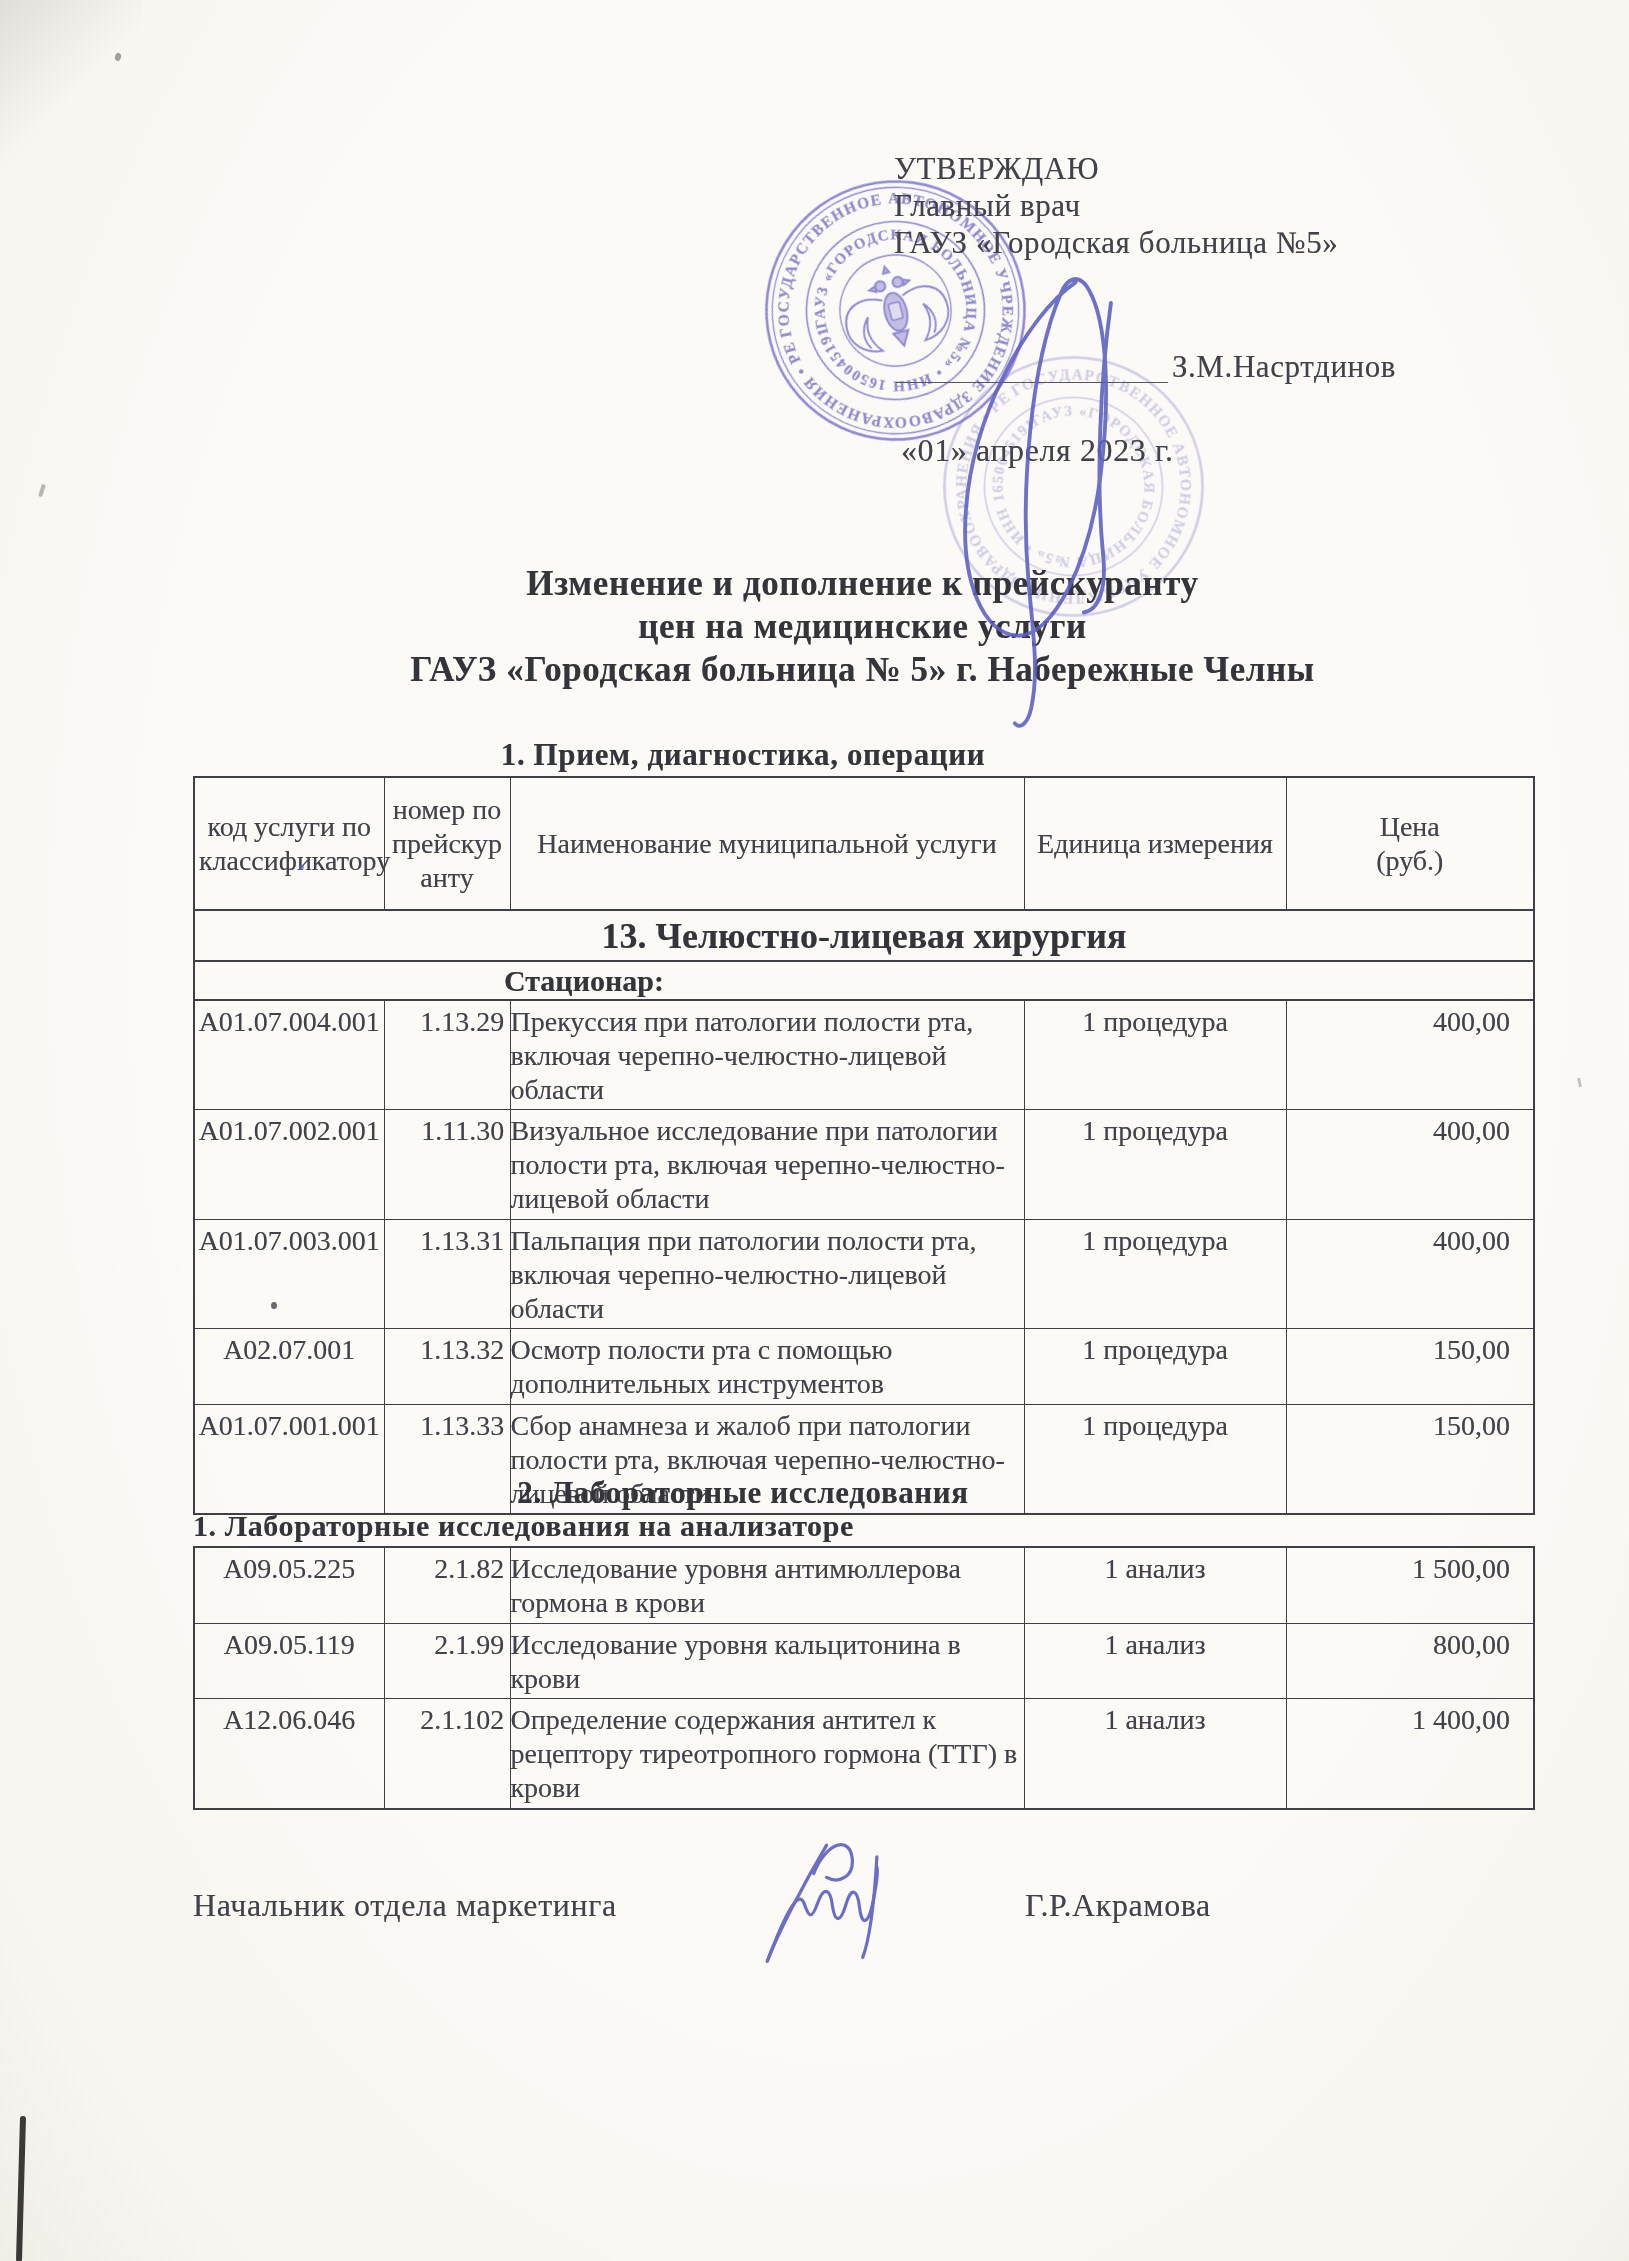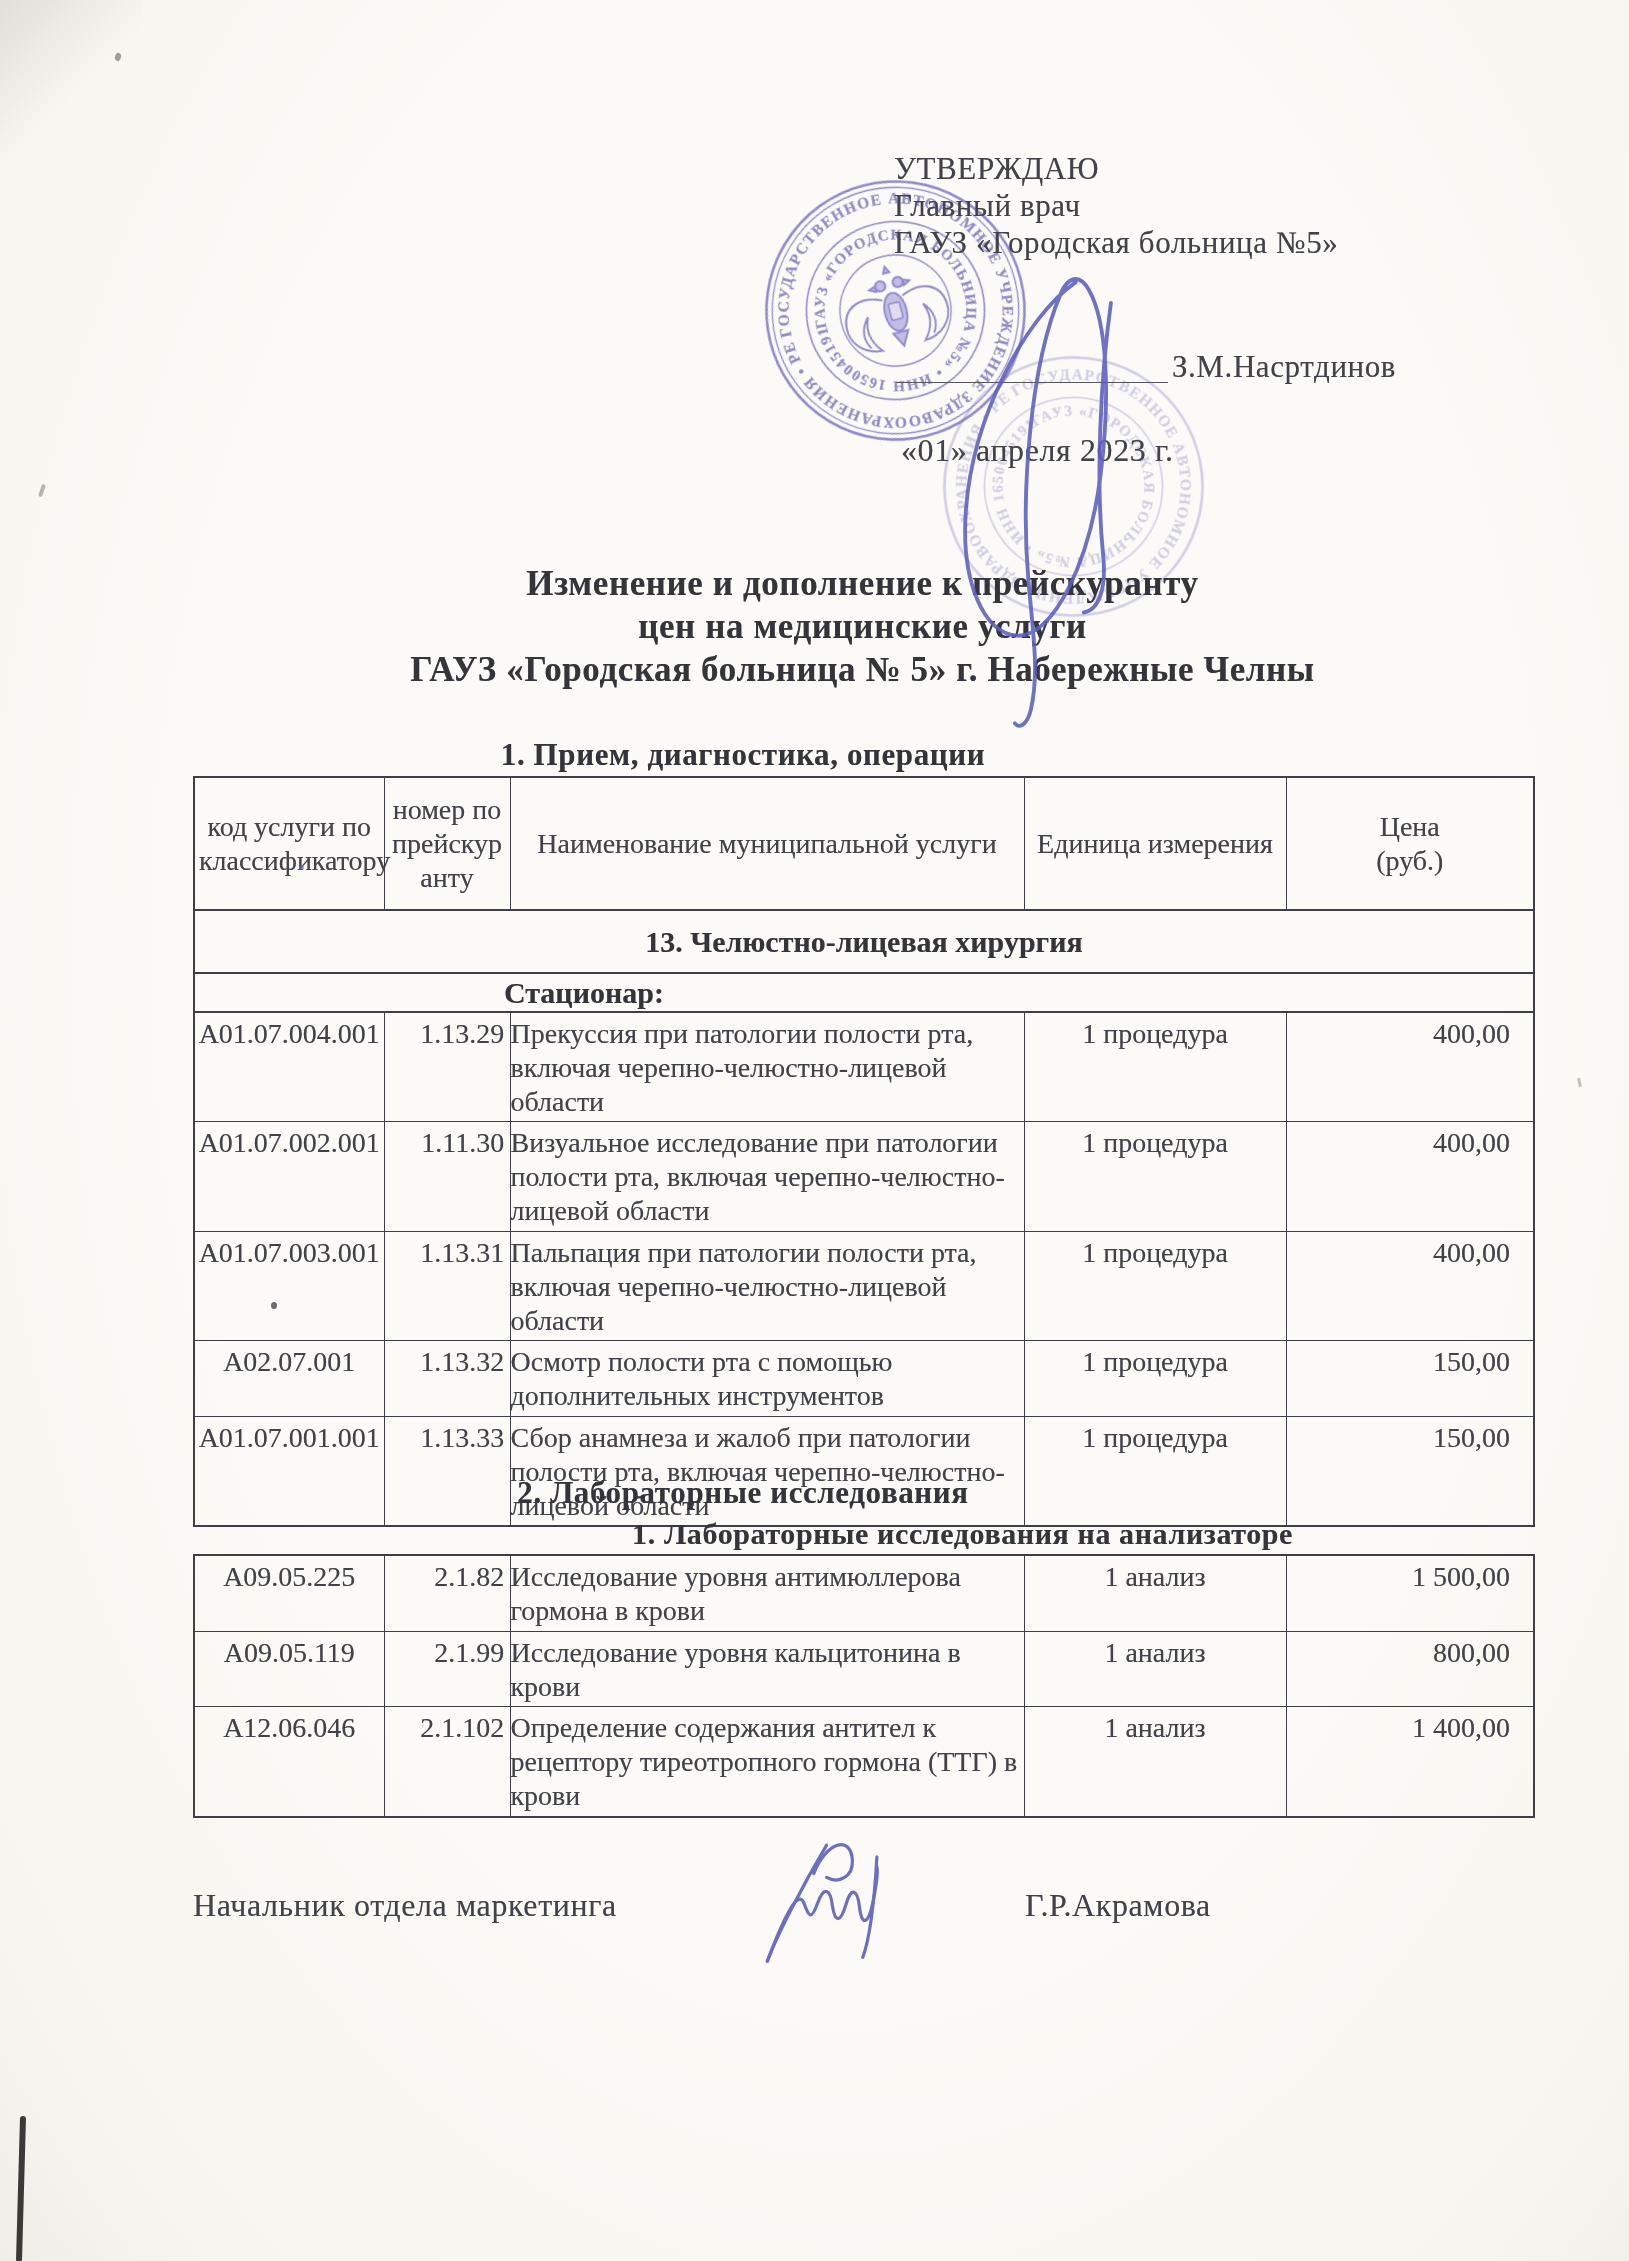--- a/index.html
+++ b/index.html
@@ -33,34 +33,34 @@
   
   .ink{position:absolute;left:0;top:0;z-index:4;pointer-events:none;}
   
   .title-block{position:absolute;left:193px;top:562px;width:1339px;text-align:center;z-index:2;}
   .title-block .t{font-size:35px;font-weight:700;line-height:43px;color:#34343b;letter-spacing:0.6px;}
   
   .section{position:absolute;left:193px;width:1100px;z-index:2;}
   .sec1{top:739px;}
   .sec2{top:1477px;}
   .sec-heading{font-size:31px;font-weight:700;text-align:center;line-height:32px;color:#34343b;letter-spacing:0.6px;}
-  .sec-subheading{font-size:30px;font-weight:700;text-align:right;line-height:31px;color:#34343b;margin-top:9px;letter-spacing:0.6px;}
+  .sec-subheading{font-size:30px;font-weight:700;text-align:left;line-height:31px;color:#34343b;margin-top:1px;letter-spacing:0.6px;}
   
   table{table-layout:fixed;width:1339px;border-collapse:collapse;margin-top:5.2px;}
   th,td{border:1.9px solid #3f3f48;}
   table{border:2.6px solid #3f3f48;}
   th{height:126px;vertical-align:middle;text-align:center;font-weight:400;font-size:28px;line-height:34px;padding:2.6px 3.9px;}
   th.h-number{word-break:break-all;}
   td{vertical-align:top;font-size:28px;line-height:34px;padding:3.9px 5.2px 2.6px 5.2px;}
   td.c-code{text-align:center;padding-left:1.3px;padding-right:1.3px;}
   td.c-number{text-align:right;}
   td.c-name{text-align:left;padding-left:0;padding-right:5.2px;}
   td.c-unit{text-align:center;}
   td.c-price{text-align:right;padding-right:23px;}
-  tr.section-row td{height:37px;text-align:center;font-weight:700;font-size:30px;color:#34343b;vertical-align:middle;padding:12px;border-bottom-width:2.6px;border-top-width:2.6px;}
+  tr.section-row td{height:37px;text-align:center;font-weight:700;font-size:36px;color:#34343b;vertical-align:middle;padding:6px;border-bottom-width:2.6px;border-top-width:2.6px;}
   tr.subgroup-row td{height:31px;text-align:left;padding:1.3px 0 1.3px 309px;font-weight:700;font-size:30px;color:#34343b;vertical-align:middle;border-bottom-width:2.6px;}
   
   .footer{position:absolute;left:193px;top:1887px;width:1339px;height:52px;z-index:2;}
   .footer .pos{position:absolute;left:0;top:0;font-size:32px;letter-spacing:0.6px;}
   .footer .name{position:absolute;left:832px;top:0;font-size:32px;letter-spacing:0.6px;}
   
   .artifact{position:absolute;pointer-events:none;}
   .streak{left:18px;top:2116px;width:6.4px;height:146px;background:#20201f;border-radius:3.2px;transform:rotate(1.6deg);opacity:.88;z-index:5;}
   .speck1{left:115px;top:53px;width:6.4px;height:7.7px;background:#8a8a84;border-radius:40% 60%;transform:rotate(25deg);opacity:.8;}
   .speck2{left:40px;top:484px;width:3.9px;height:13px;background:#9a9a94;transform:rotate(18deg);border-radius:1.9px;opacity:.7;}

